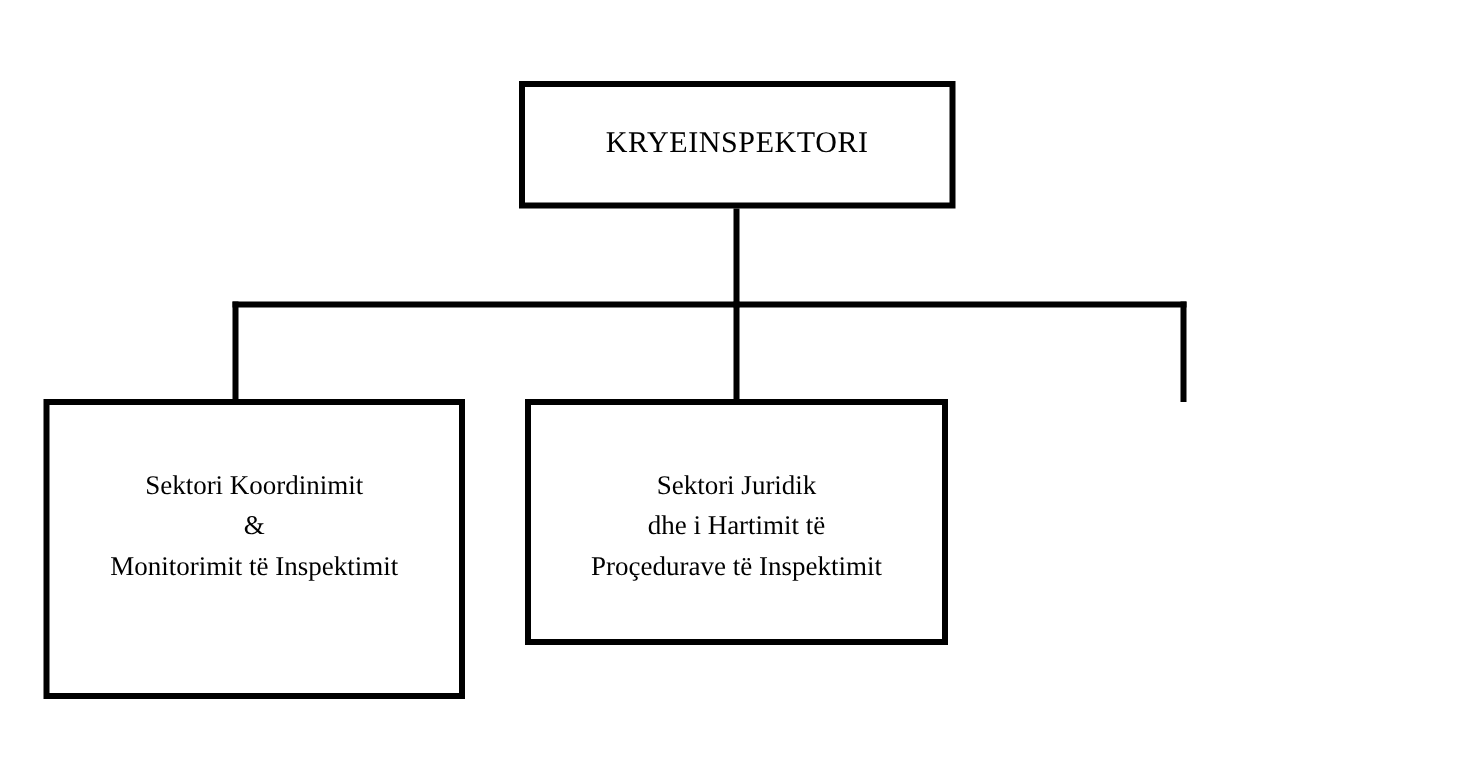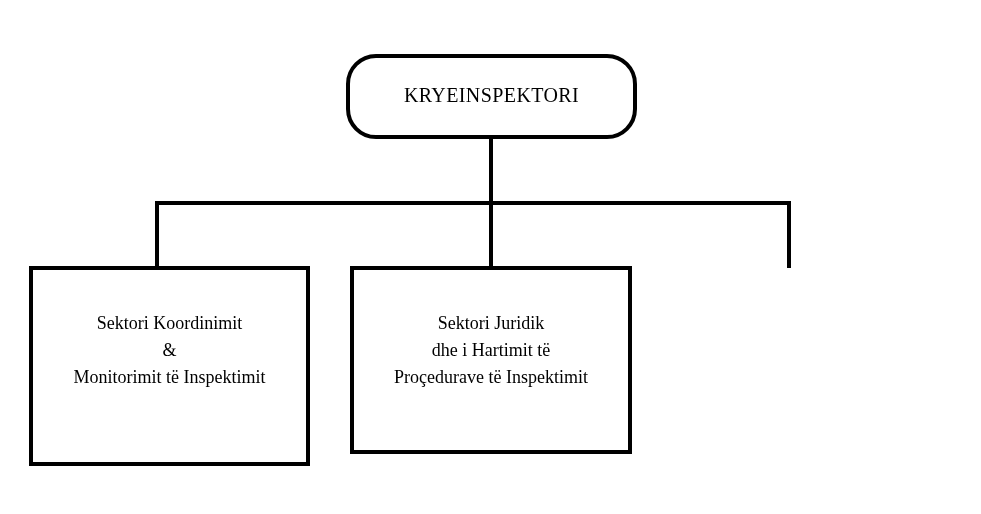--- a/index.html
+++ b/index.html
@@ -31,38 +31,37 @@
     right: 0;
     text-align: center;
     line-height: 27px;
     white-space: pre-line;
   }
   #node-root {
     left: 346px;
     top: 54px;
     width: 291px;
     height: 85px;
-    border-radius: 30px;
   }
   #node-root .node-text {
     top: 24px;
     font-size: 20px;
     letter-spacing: 0.4px;
   }
   #node-child-0 {
     left: 29px;
     top: 266px;
     width: 281px;
     height: 200px;
   }
   #node-child-1 {
     left: 350px;
     top: 266px;
     width: 282px;
-    height: 188px;
+    height: 164px;
   }
   #node-child-2 {
     left: 657px;
     top: 266px;
     width: 290px;
     height: 200px;
   }
   .child .node-text {
     top: 40px;
     font-size: 18px;

